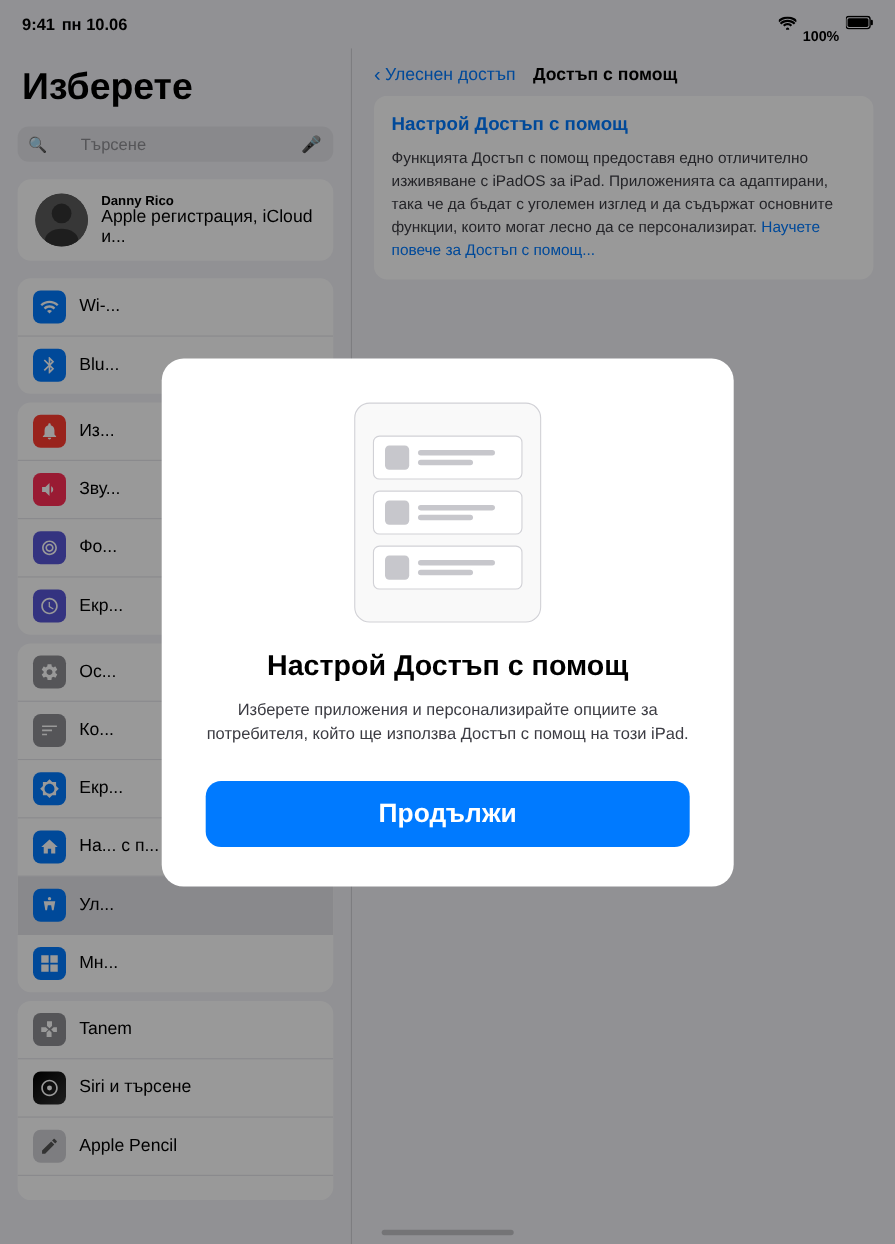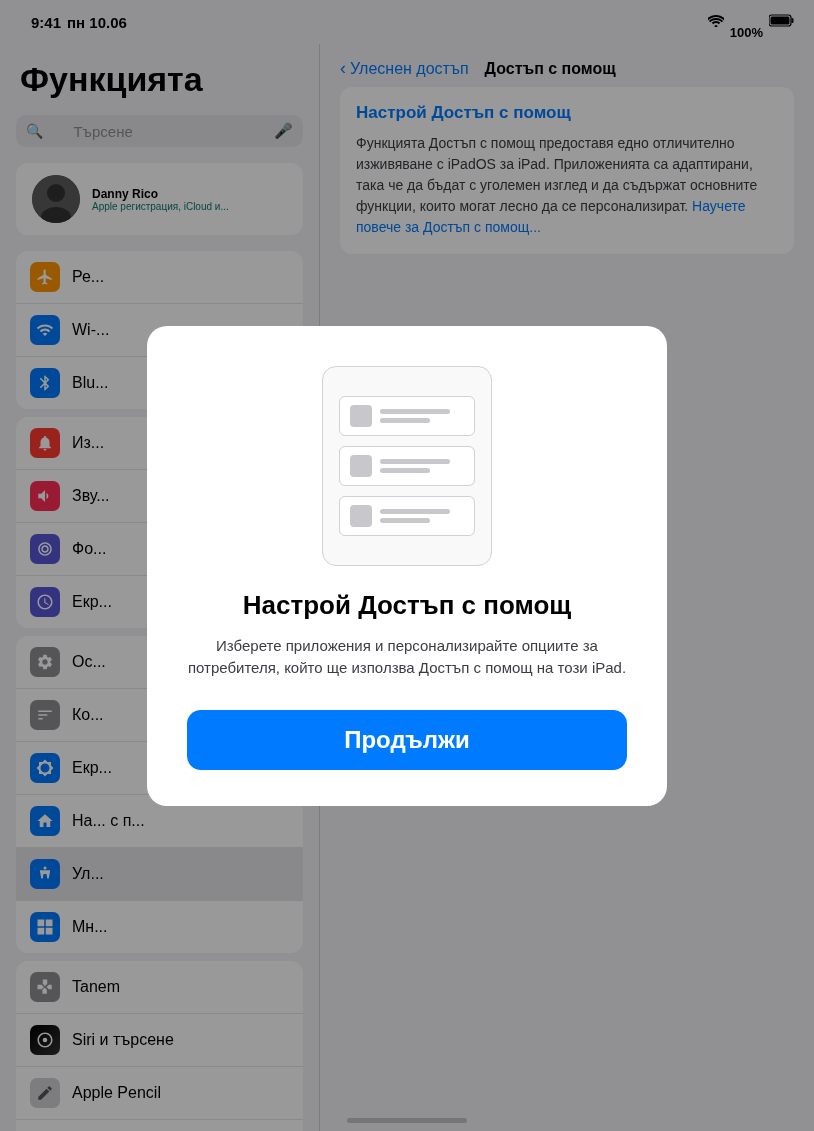--- a/index.html
+++ b/index.html
@@ -8,21 +8,21 @@
       height: 1131px;
       overflow: hidden;
       font-family: -apple-system, 'SF Pro Display', 'Helvetica Neue', Arial, sans-serif;
       background: #f2f2f7;
       position: relative;
     }
 
     
     .status-bar {
       position: absolute;
-      top: 0; left: 11px; right: 0;
+      top: 0; left: 0; right: 0;
       height: 44px;
       display: flex;
       align-items: center;
       justify-content: space-between;
       padding: 0 20px;
       z-index: 10;
       background: transparent;
     }
     .status-time {
       font-size: 15px;
@@ -96,21 +96,21 @@
       background: #555;
       overflow: hidden;
       flex-shrink: 0;
       display: flex;
       align-items: center;
       justify-content: center;
     }
     .user-avatar svg { width: 48px; height: 48px; }
     .user-info {}
     .user-name { font-size: 12px; font-weight: 600; color: #000; }
-    .user-sub { font-size: 10px; color: #0f766e; }
+    .user-sub { font-size: 16px; color: #000000; }
 
     .settings-list {
       flex: 1;
       overflow-y: auto;
     }
     .settings-section {
       margin: 8px 16px;
       background: #fff;
       border-radius: 12px;
       overflow: hidden;
@@ -320,21 +320,21 @@
           <rect x="22.5" y="4" width="2" height="5" rx="1" fill="#000"></rect>
           <rect x="1.5" y="2.5" width="19" height="8" rx="1.5" fill="#000"></rect>
         </svg>
     </span>
   </div>
 </div>
 
 <div class="main-layout">
 
   <div class="sidebar">
-    <div class="sidebar-title">Функцията</div>
+    <div class="sidebar-title">Изберете</div>
 
     <div class="search-bar">
       <span class="search-icon">🔍</span>
       <span class="search-input-text">Търсене</span>
       <span class="search-mic">🎤</span>
     </div>
 
     <div class="user-card">
       <div class="user-avatar">
         <svg viewBox="0 0 48 48" xmlns="http://www.w3.org/2000/svg">
@@ -346,28 +346,20 @@
       <div class="user-info">
         <div class="user-name">Danny Rico</div>
         <div class="user-sub">Apple регистрация, iCloud и...</div>
       </div>
     </div>
 
     <div class="settings-list">
 
       <div class="settings-section">
         <div class="settings-item">
-          <div class="item-icon" style="background:#ff9500;">
-            <svg width="18" height="18" viewBox="0 0 24 24" fill="white">
-                <path d="M21 16v-2l-8-5V3.5c0-.83-.67-1.5-1.5-1.5S10 2.67 10 3.5V9l-8 5v2l8-2.5V19l-2 1.5V22l3.5-1 3.5 1v-1.5L13 19v-5.5l8 2.5z"></path>
-              </svg>
-          </div>
-          <span class="item-label truncated">Ре...</span>
-        </div>
-        <div class="settings-item">
           <div class="item-icon" style="background:#007aff;">
             <svg width="18" height="18" viewBox="0 0 24 24" fill="white">
                 <path d="M1 9l2 2c5-5 13-5 18 0l2-2C17 3 7 3 1 9zm8 8l3 3 3-3c-1.7-1.7-4.3-1.7-6 0zm-4-4l2 2c2.8-2.8 7.3-2.8 10 0l2-2C15.1 9.1 8.9 9.1 5 13z"></path>
               </svg>
           </div>
           <span class="item-label truncated">Wi-...</span>
         </div>
         <div class="settings-item">
           <div class="item-icon" style="background:#007aff;">
             <svg width="18" height="18" viewBox="0 0 24 24" fill="white">

